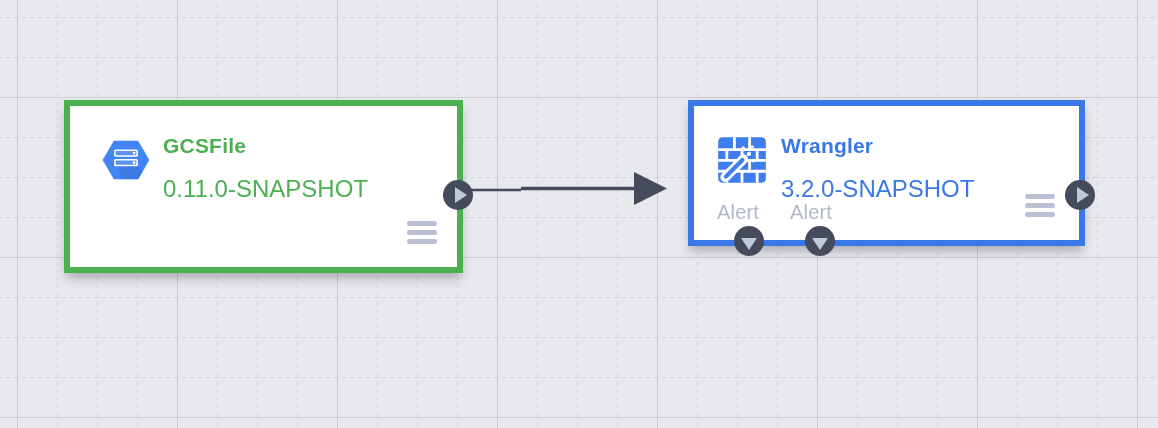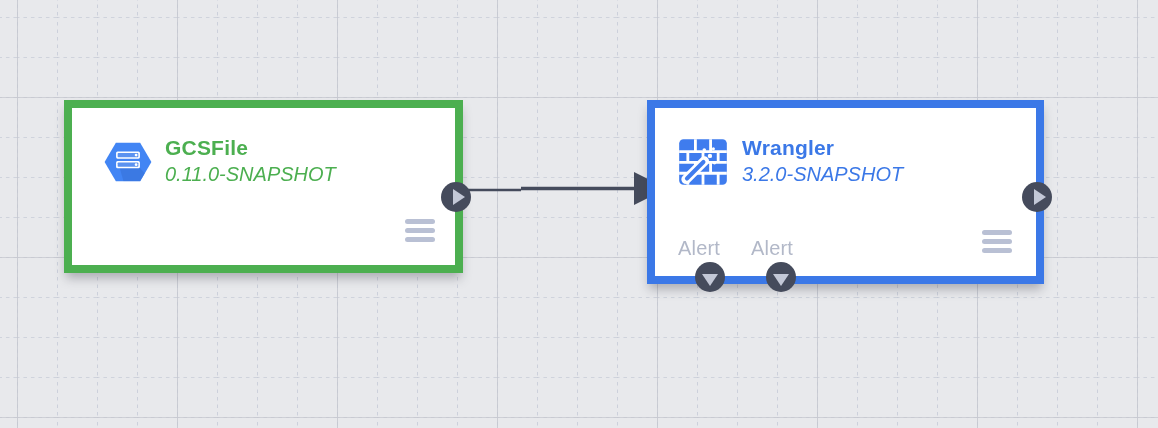--- a/index.html
+++ b/index.html
@@ -6,33 +6,33 @@
   body{
     width:1158px;height:428px;overflow:hidden;position:relative;
     font-family:"Liberation Sans","DejaVu Sans",sans-serif;
     background:#e8e9ec;
   }
   .canvas{position:absolute;inset:0;}
   .grid-svg,.wires-svg{position:absolute;left:0;top:0;}
   .wires-svg{pointer-events:none;}
 
   .node{
-    position:absolute;background:#ffffff;border:8px solid #a3a3a3;
+    position:absolute;background:#ffffff;border:6px solid #a3a3a3;
     box-sizing:border-box;box-shadow:0 7px 10px -2px rgba(55,58,70,0.35);
   }
   .node-gcsfile{left:64px;top:100px;width:399px;height:173px;}
-  .node-wrangler{left:647px;top:100px;width:397px;height:184px;}
+  .node-wrangler{left:688px;top:100px;width:397px;height:146px;}
   .node-icon{position:absolute;}
   .node-gcsfile .node-icon{left:29px;top:27px;width:54px;height:54px;}
   .node-wrangler .node-icon{left:22px;top:28px;width:52px;height:52px;}
   .node-text{position:absolute;}
   .node-gcsfile .node-text{left:93px;top:26px;}
   .node-wrangler .node-text{left:87px;top:26px;}
   .node-title{font-size:21px;font-weight:bold;line-height:28px;letter-spacing:0.2px;}
-  .node-version{font-size:20px;line-height:23px;margin-top:1px;font-style:italic;}
+  .node-version{font-size:24px;line-height:23px;margin-top:17px;}
 
   .menu-icon{position:absolute;width:30px;cursor:pointer;}
   .node-gcsfile .menu-icon{right:20px;bottom:23px;}
   .node-wrangler .menu-icon{right:24px;bottom:23px;}
   .menu-icon i{display:block;height:5px;border-radius:2.5px;background:#b9c0d4;margin-bottom:4px;}
   .menu-icon i:last-child{margin-bottom:0;}
 
   .endpoint{
     position:absolute;width:30px;height:30px;border-radius:50%;
     background:#454b5c;display:flex;align-items:center;justify-content:center;

